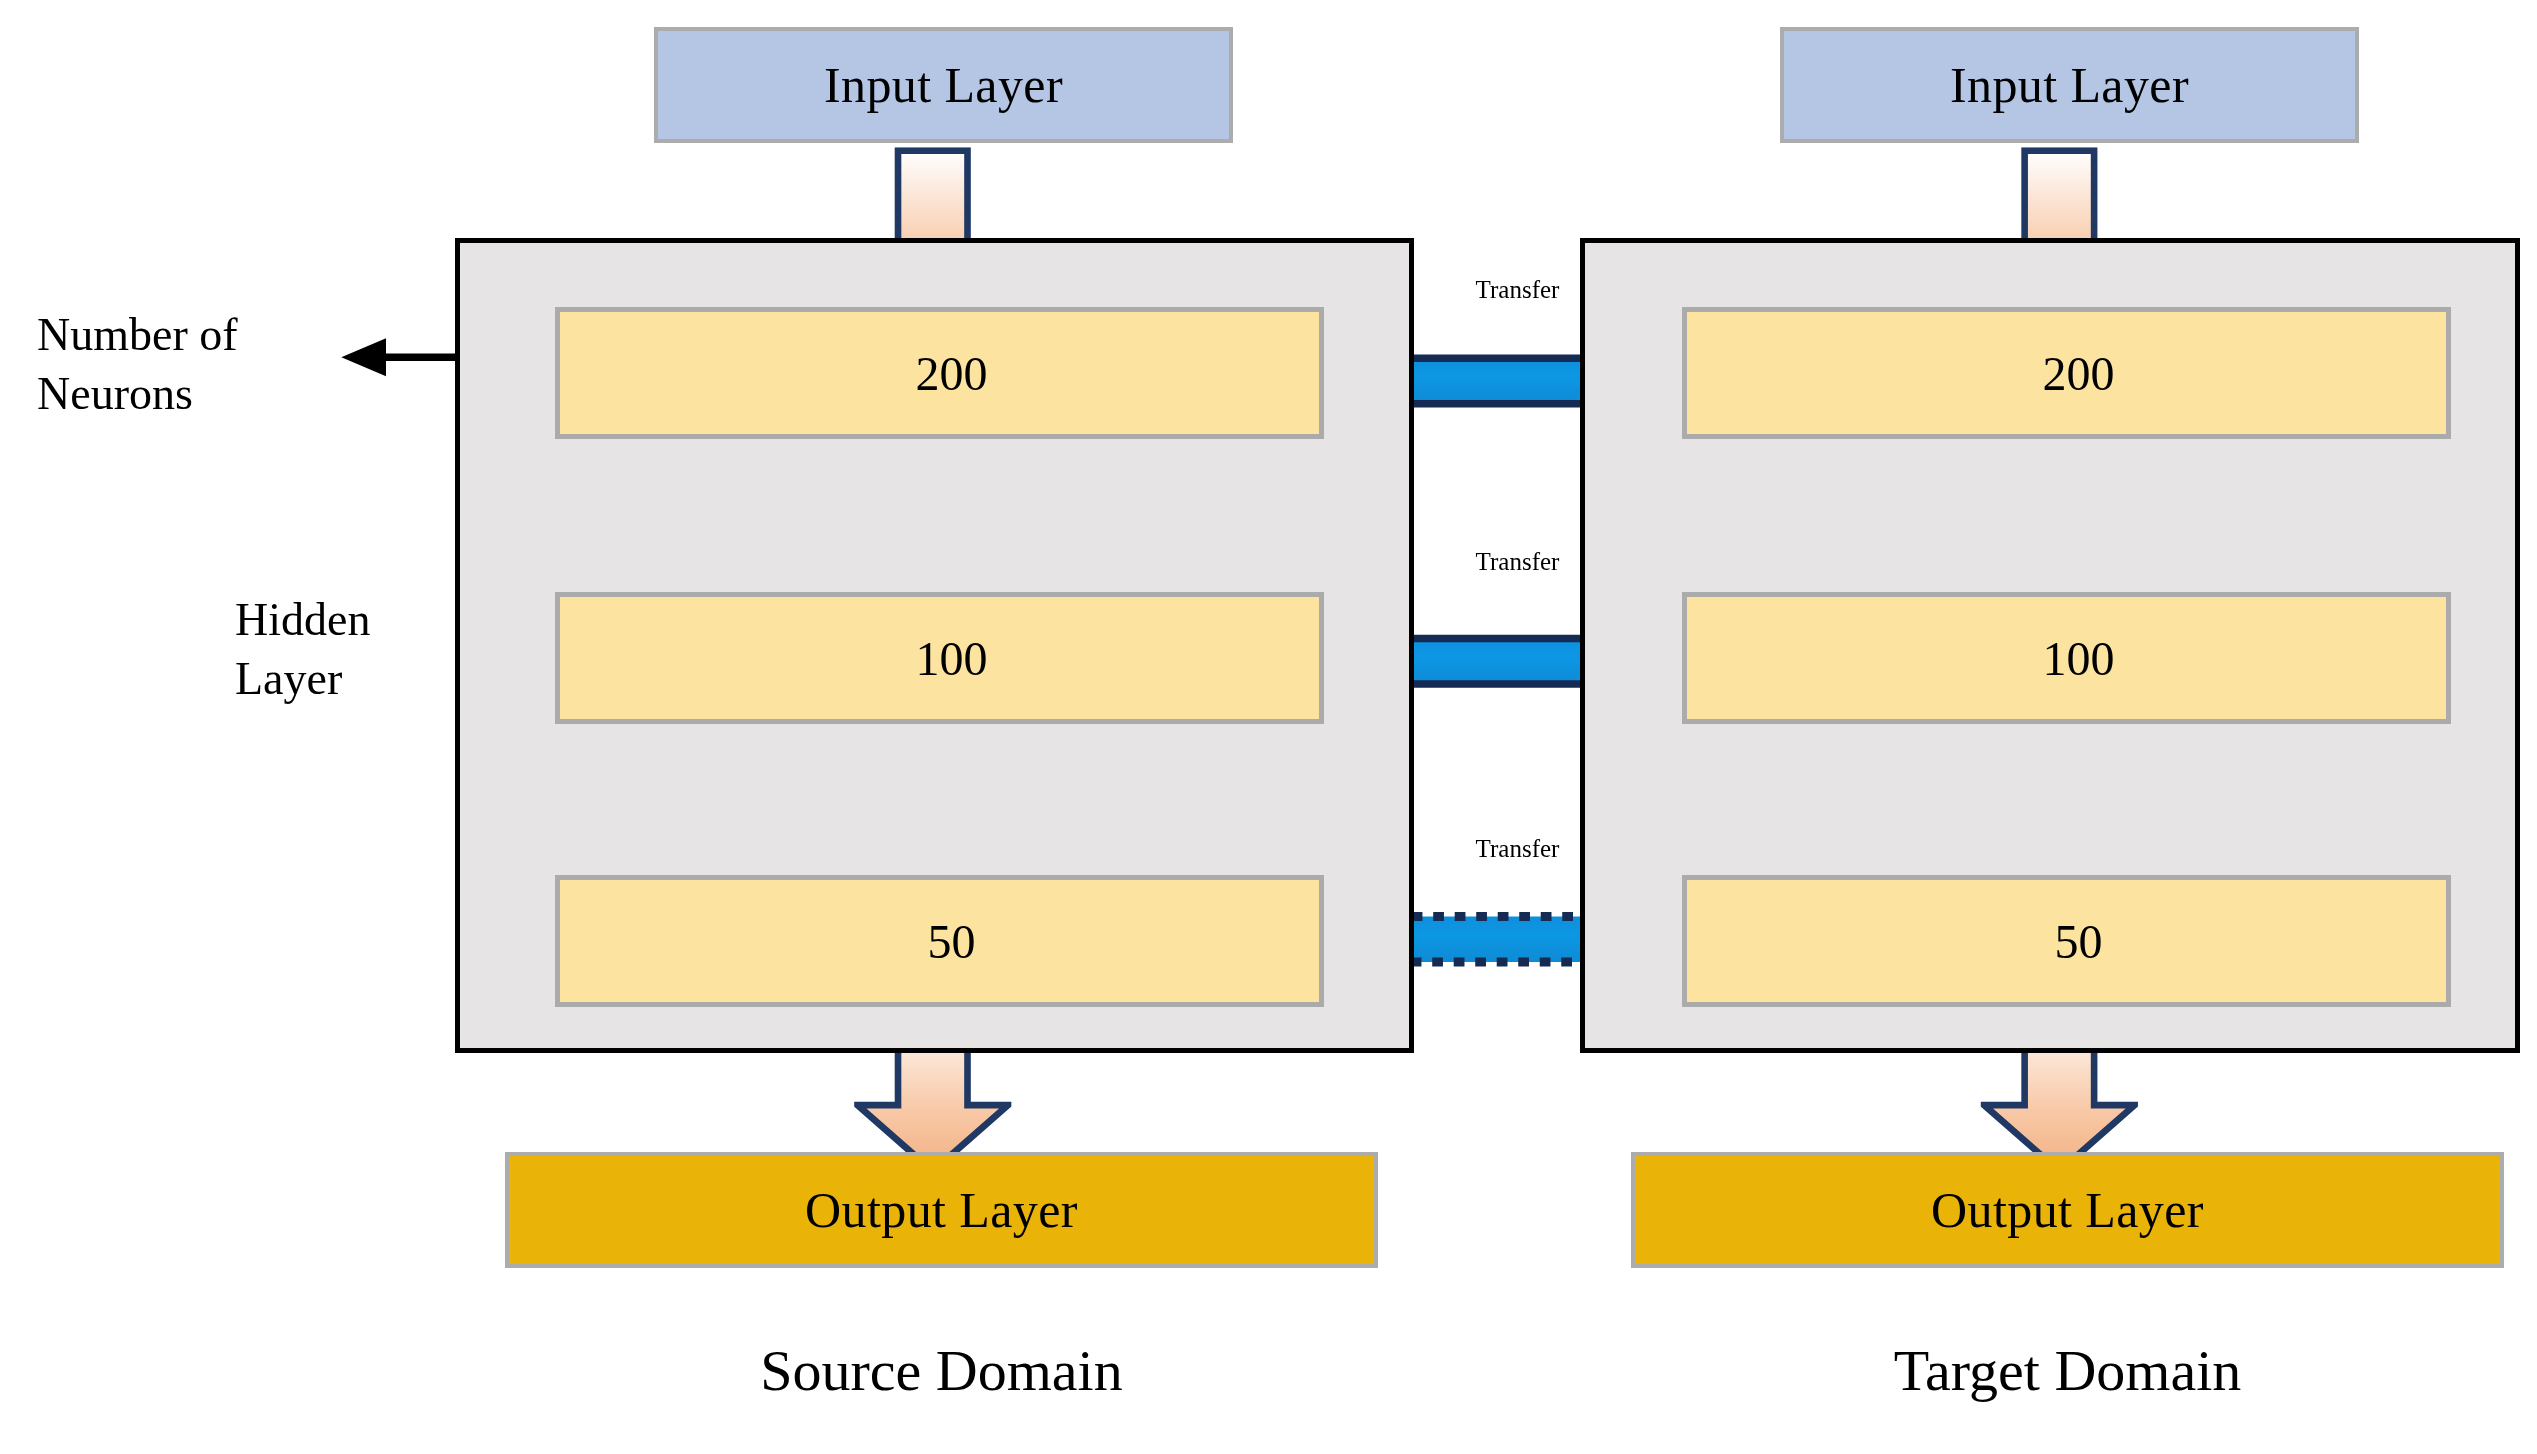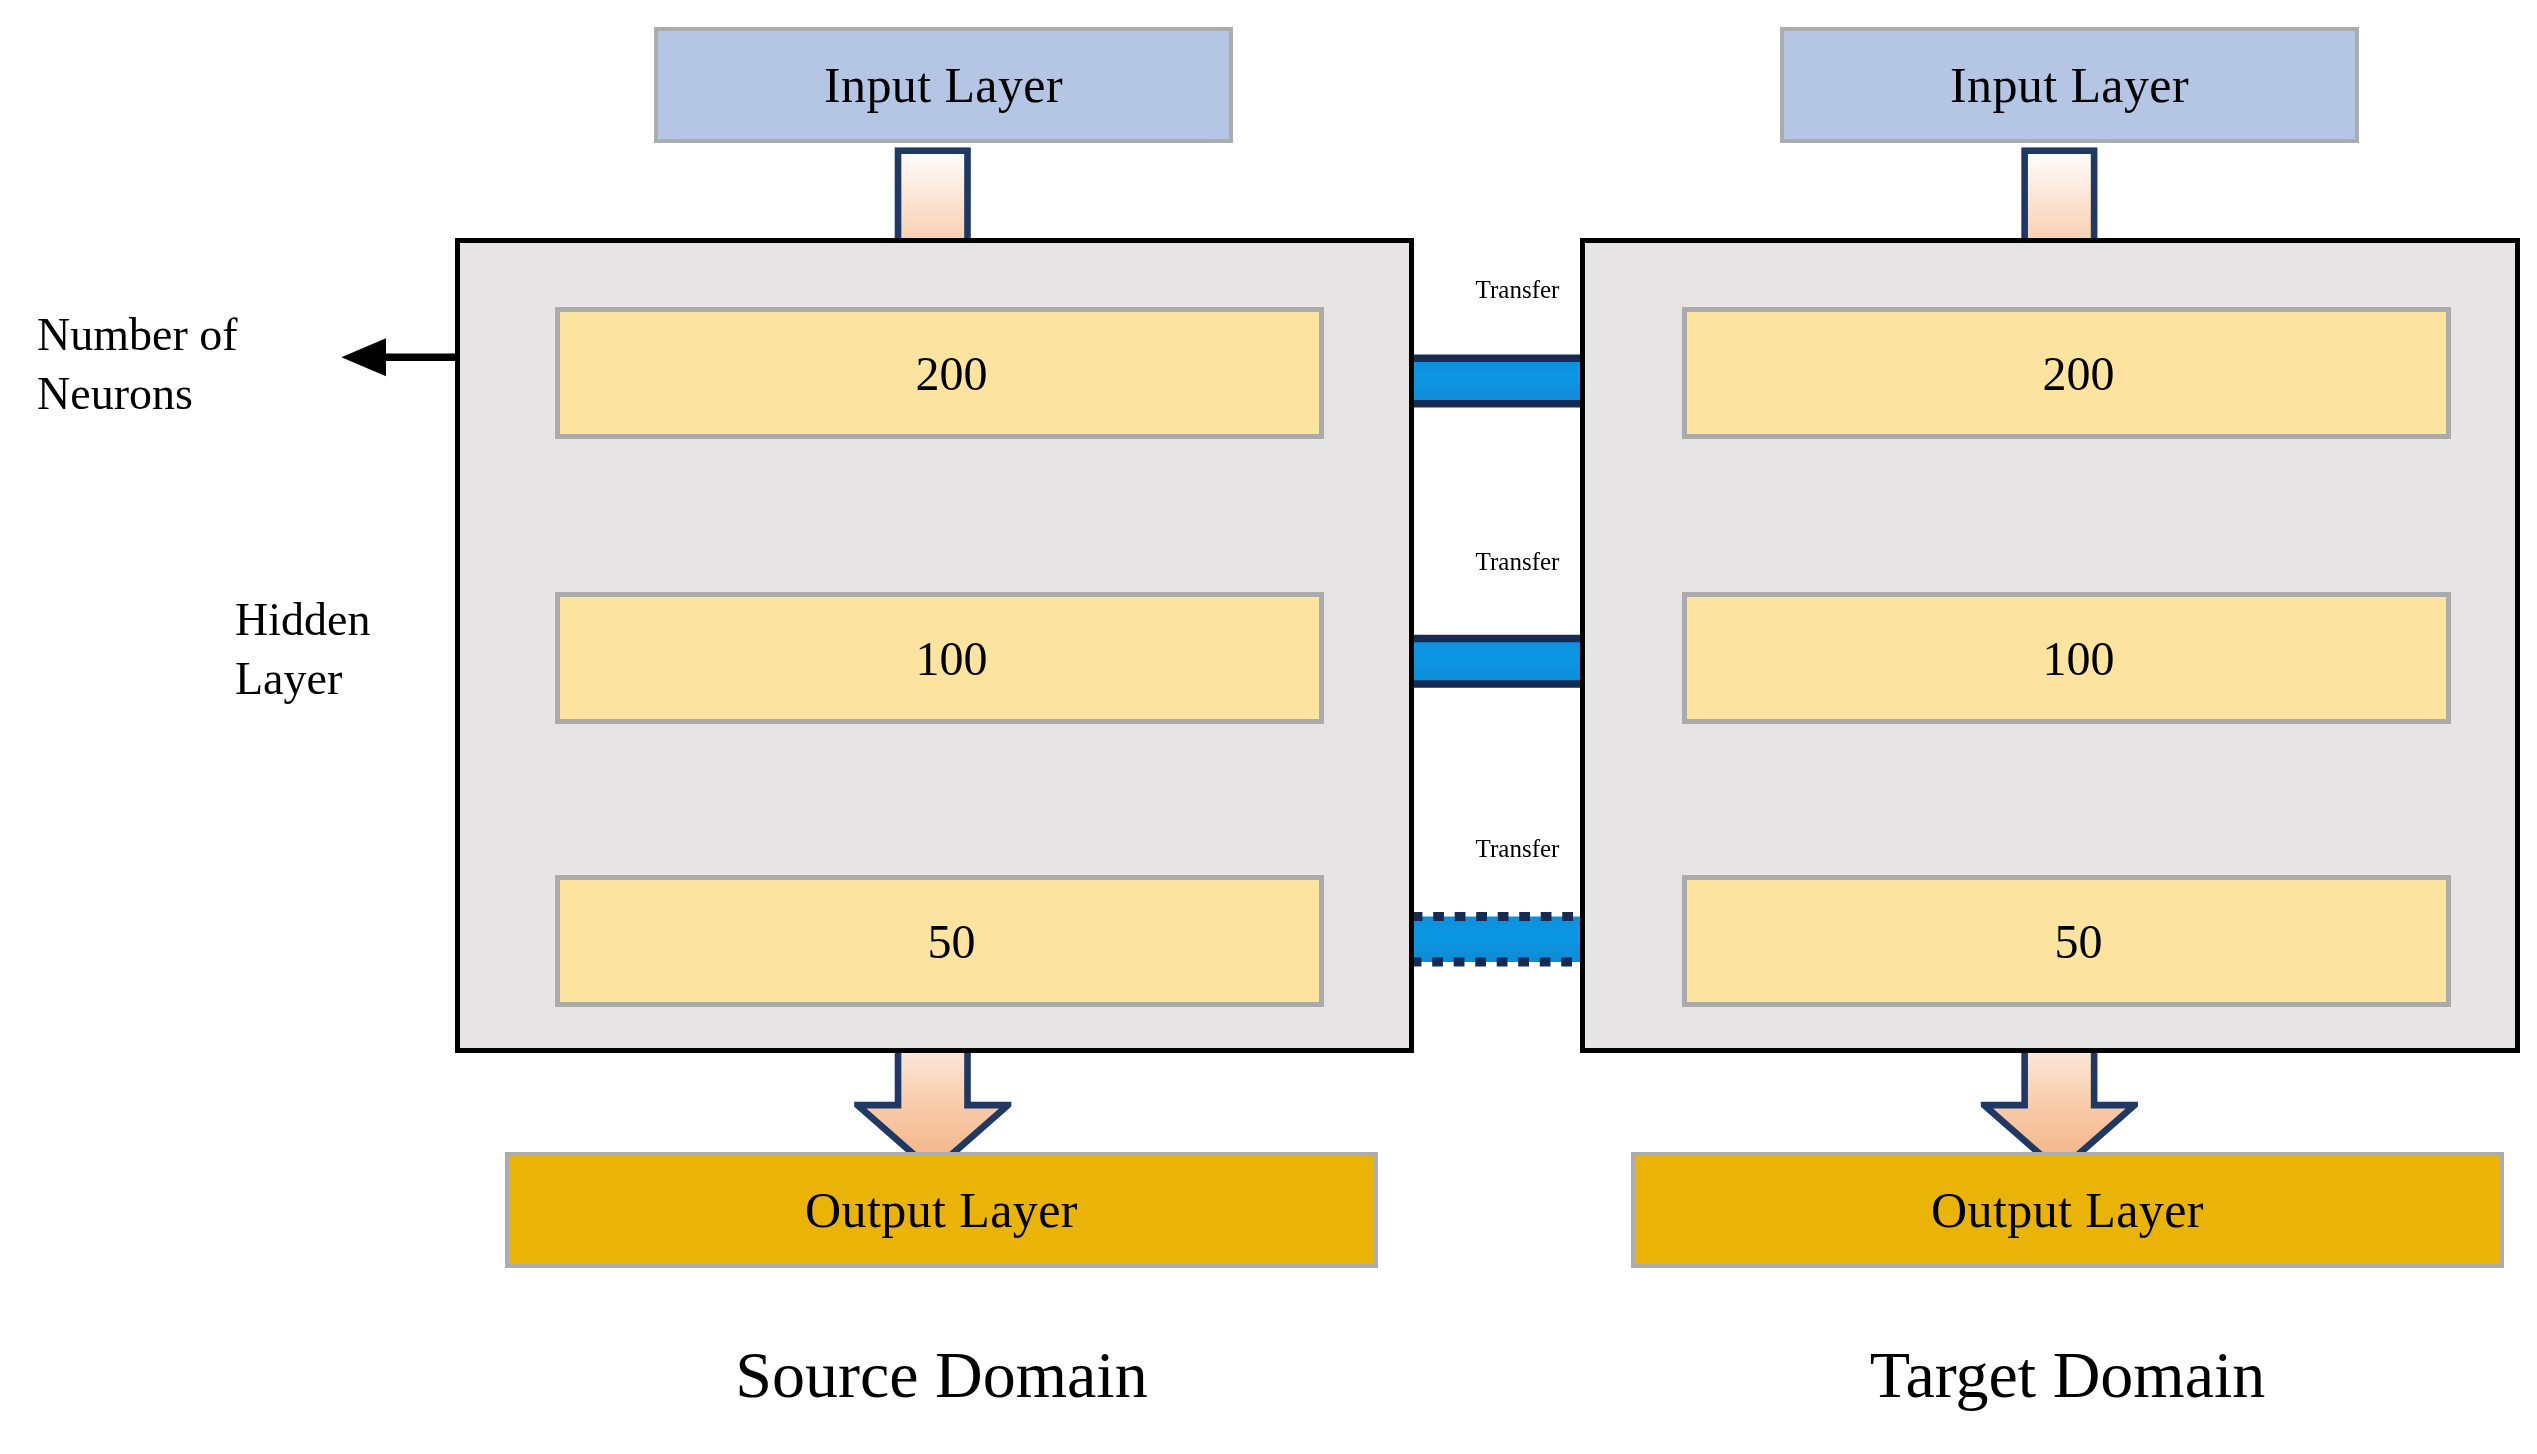--- a/index.html
+++ b/index.html
@@ -63,21 +63,21 @@
   .side-label {
     position: absolute;
     font-size: 46px;
     line-height: 1.28;
     color: #000000;
     text-align: left;
     white-space: pre-line;
   }
   .domain-caption {
     position: absolute;
-    font-size: 66px;
+    font-size: 58px;
     color: #000000;
     text-align: center;
     white-space: nowrap;
   }
   .transfer-label {
     position: absolute;
     font-size: 25px;
     color: #000000;
     text-align: center;
     white-space: nowrap;

